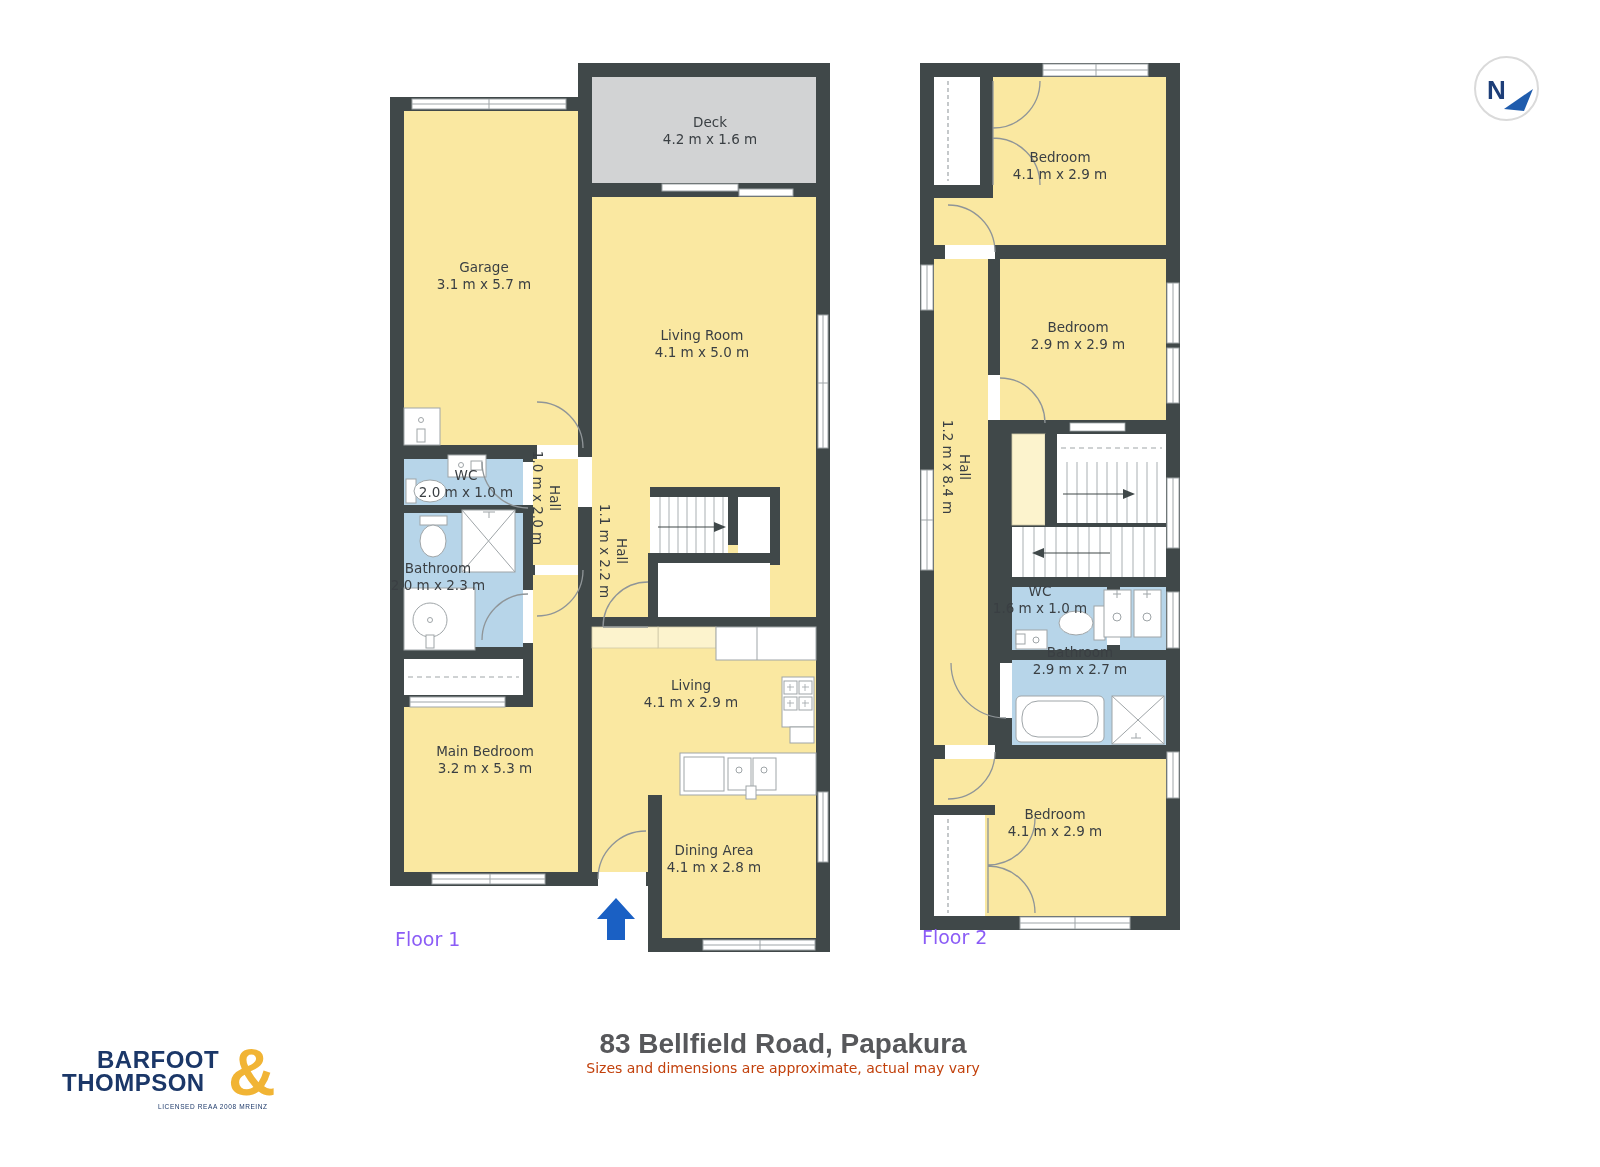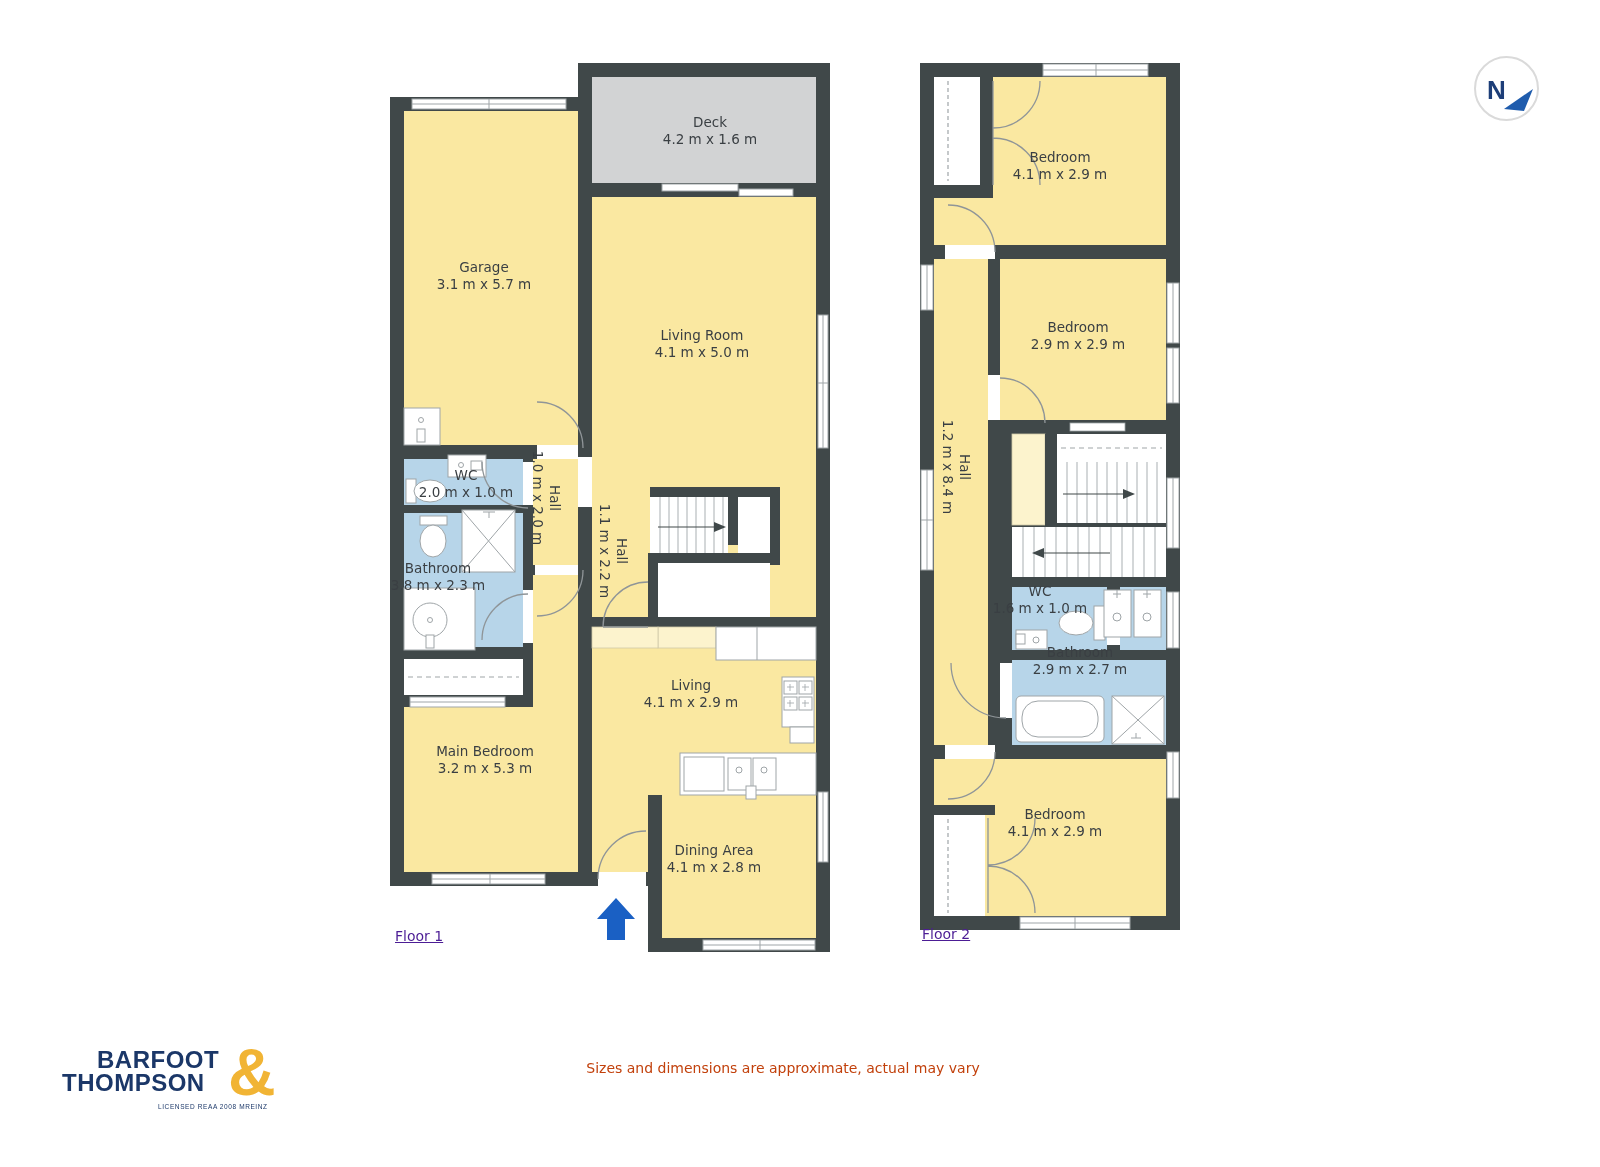--- a/index.html
+++ b/index.html
@@ -2,21 +2,21 @@
 <html><head>
 <meta charset="utf-8">
 <style>
   html,body{margin:0;padding:0;background:#fff;}
   .canvas{position:relative;width:1600px;height:1167px;background:#ffffff;overflow:hidden;
           font-family:"DejaVu Sans",sans-serif;}
   svg{position:absolute;left:0;top:0;}
   .rlabel{position:absolute;transform:translate(-50%,-50%);text-align:center;color:#3a3f43;
           font-size:13.5px;line-height:1.25;white-space:nowrap;z-index:5;}
   .rlabel.vert{transform:translate(-50%,-50%) rotate(90deg);}
-  .floor-tag{position:absolute;font-size:14px;color:#4c1d95;z-index:5;text-decoration:underline;}
+  .floor-tag{position:absolute;font-size:19px;color:#8b5cf6;z-index:5;}
   .title{position:absolute;left:783px;top:1028px;transform:translateX(-50%);
          font-family:"Liberation Sans",sans-serif;font-size:28px;font-weight:bold;
          color:#57585b;white-space:nowrap;z-index:5;}
   .subtitle{position:absolute;left:783px;top:1060px;transform:translateX(-50%);
             font-size:14px;color:#c2410c;white-space:nowrap;z-index:5;}
   .compass{position:absolute;left:1473px;top:55px;width:67px;height:67px;z-index:5;}
   .logo{position:absolute;left:62px;top:1046px;width:250px;height:72px;z-index:5;
         font-family:"Liberation Sans",sans-serif;}
   .logo-word{position:absolute;font-size:24px;font-weight:800;color:#1b3768;letter-spacing:0.5px;}
   .logo-amp{position:absolute;left:166px;top:-12px;font-size:66px;font-weight:800;color:#f1b434;}
@@ -261,21 +261,21 @@
 <div class="rlabel vert" style="left:546px;top:498px">
   <div>Hall</div>
   <div>1.0 m x 2.0 m</div>
 </div>
 <div class="rlabel vert" style="left:613px;top:551px">
   <div>Hall</div>
   <div>1.1 m x 2.2 m</div>
 </div>
 <div class="rlabel" style="left:438px;top:577px">
   <div>Bathroom</div>
-  <div>3.8 m x 2.3 m</div>
+  <div>2.0 m x 2.3 m</div>
 </div>
 <div class="rlabel" style="left:691px;top:694px">
   <div>Living</div>
   <div>4.1 m x 2.9 m</div>
 </div>
 <div class="rlabel" style="left:485px;top:760px">
   <div>Main Bedroom</div>
   <div>3.2 m x 5.3 m</div>
 </div>
 <div class="rlabel" style="left:714px;top:859px">
@@ -313,20 +313,21 @@
 
 <div class="compass">
   <svg width="67" height="67" viewBox="0 0 67 67">
     <circle cx="33.5" cy="33.5" r="31.5" fill="#ffffff" stroke="#dadada" stroke-width="2"></circle>
     <text x="14" y="44" font-family="Liberation Sans, sans-serif" font-size="26" font-weight="bold" fill="#1d3e78">N</text>
     <polygon points="31,54 60,34 51,56" fill="#1f5cad"></polygon>
   </svg>
 </div>
 <svg style="position:absolute;left:0;top:0;width:0;height:0" aria-hidden="true"></svg>
 
+<div class="title">83 Bellfield Road, Papakura</div>
 <div class="subtitle">Sizes and dimensions are approximate, actual may vary</div>
 
 <div class="logo">
   <div class="logo-word" style="left:35px;top:0">BARFOOT</div>
   <div class="logo-word" style="left:0;top:23px">THOMPSON</div>
   <div class="logo-amp">&amp;</div>
   <div class="logo-tag">LICENSED REAA 2008 MREINZ</div>
 </div>
 
 </div>

